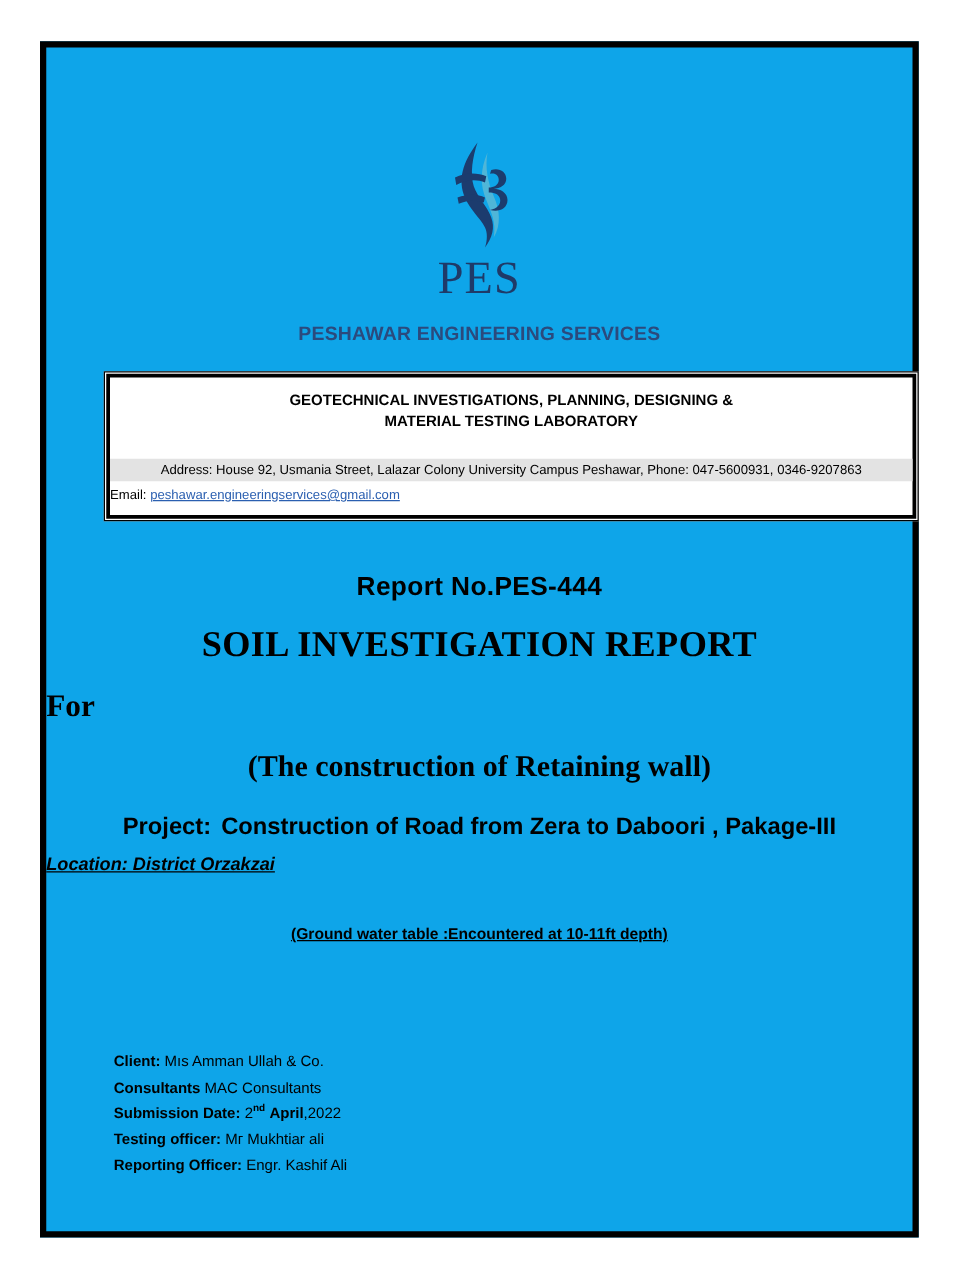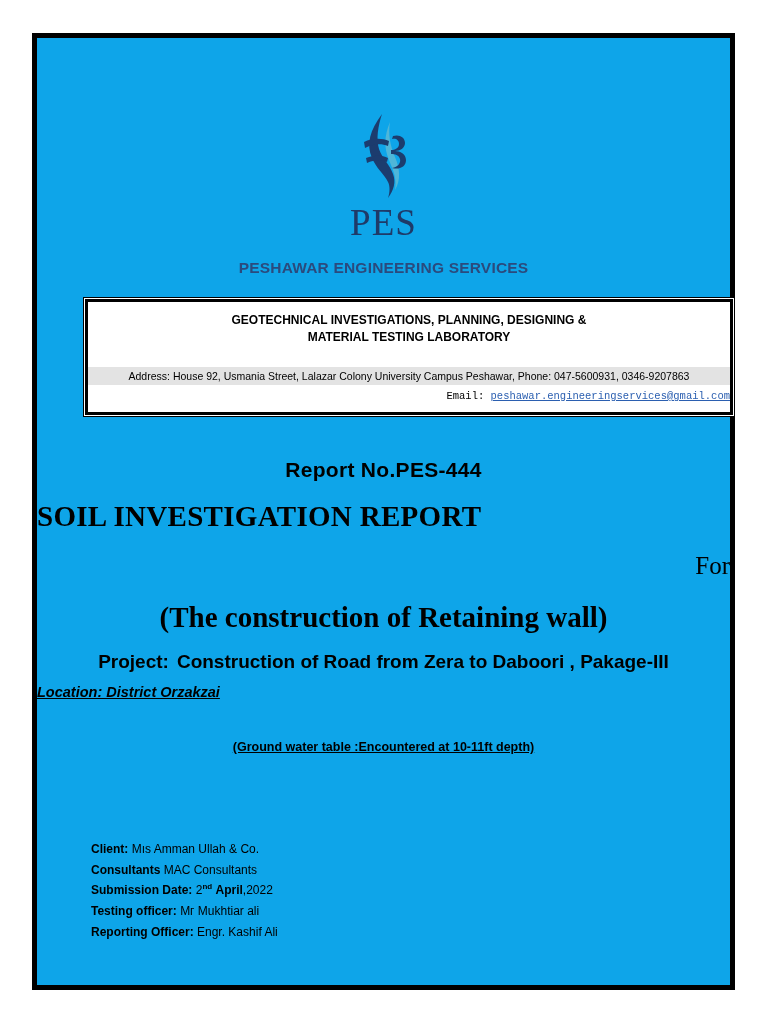--- a/index.html
+++ b/index.html
@@ -109,22 +109,22 @@
     text-align: center;
     font-family: "Liberation Sans", sans-serif;
     font-size: 10.5px;
     color: #000000;
     white-space: nowrap;
   }
   #address-band .lbl { font-weight: normal; }
   #email-line {
     margin-top: 5px;
     margin-bottom: 3px;
-    text-align: right;
-    font-family: Liberation Mono, monospace;
+    text-align: left;
+    font-family: Liberation Sans, sans-serif;
     font-size: 10.5px;
     color: #000000;
   }
   #email-link {
     color: #2b5fb0;
     text-decoration: underline;
   }
 
   
   #report-no {
@@ -137,47 +137,47 @@
     font-weight: bold;
     font-size: 21px;
     letter-spacing: 0.3px;
     color: #000000;
   }
   #main-title {
     position: absolute;
     left: 0;
     top: 462px;
     width: 100%;
+    text-align: center;
+    font-family: "Liberation Serif", serif;
+    font-weight: bold;
+    font-size: 29px;
+    letter-spacing: 0.3px;
+    color: #000000;
+  }
+  #for-word {
+    position: absolute;
+    left: 0;
+    top: 514px;
+    width: 100%;
     text-align: left;
     font-family: "Liberation Serif", serif;
     font-weight: bold;
-    font-size: 29px;
-    letter-spacing: 0.3px;
-    color: #000000;
-  }
-  #for-word {
-    position: absolute;
-    left: 0;
-    top: 514px;
-    width: 100%;
-    text-align: right;
+    font-size: 25px;
+    color: #000000;
+  }
+  #subject-line {
+    position: absolute;
+    left: 0;
+    top: 563px;
+    width: 100%;
+    text-align: center;
     font-family: "Liberation Serif", serif;
-    font-weight: normal;
-    font-size: 25px;
-    color: #000000;
-  }
-  #subject-line {
-    position: absolute;
-    left: 0;
-    top: 563px;
-    width: 100%;
-    text-align: center;
-    font-family: "Liberation Serif", serif;
-    font-weight: bold;
-    font-size: 29px;
+    font-weight: bold;
+    font-size: 24px;
     color: #000000;
   }
 
   
   #project-line {
     position: absolute;
     left: 0;
     top: 613px;
     width: 100%;
     text-align: center;

